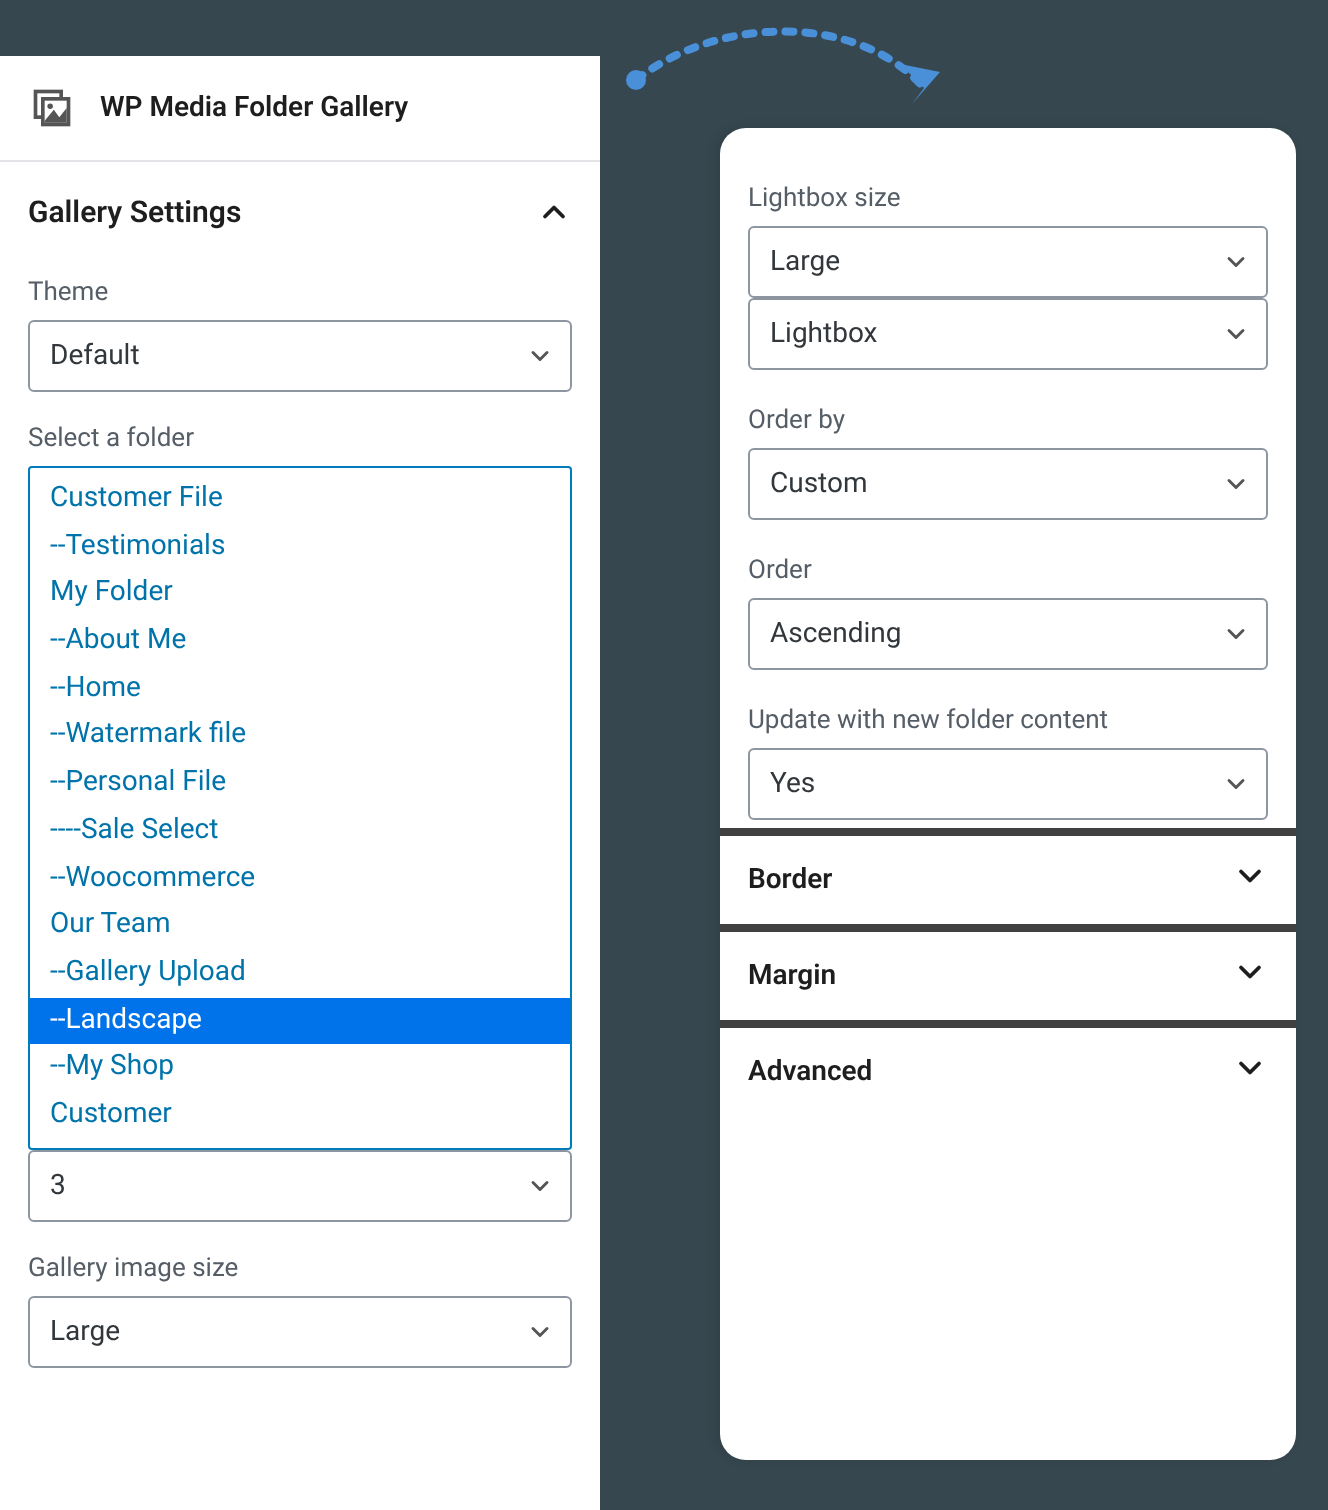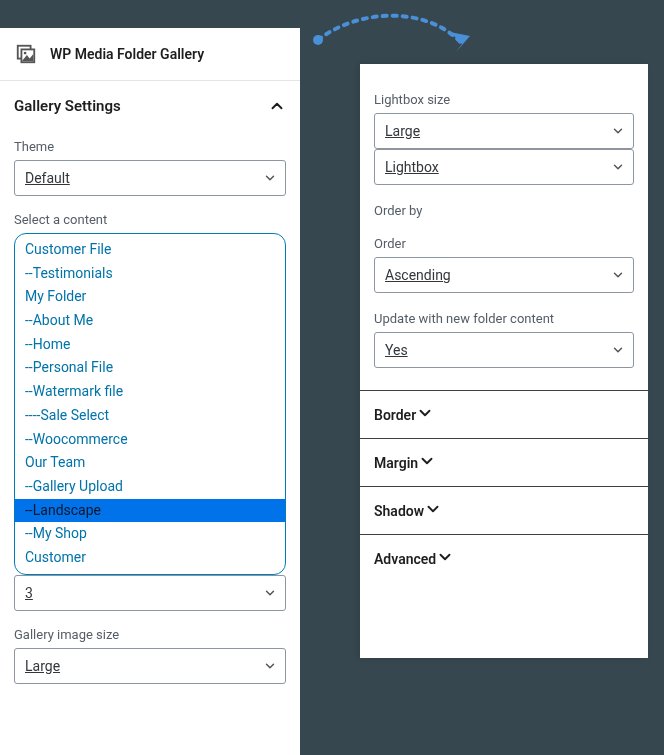--- a/index.html
+++ b/index.html
@@ -65,71 +65,72 @@
     height: 36px;
     border: 1px solid #8d96a0;
     border-radius: 3px;
     background: #fff;
     display: flex;
     align-items: center;
     padding: 0 30px 0 10px;
     font-size: 14px;
     color: #32373c;
     cursor: pointer;
-    text-decoration: underline;
   }
   .select .sel-chev {
     position: absolute;
     right: 8px; top: 50%;
     transform: translateY(-50%);
     width: 14px; height: 14px;
   }
   .folder-listbox {
     width: 100%;
     border: 1px solid #007cba;
-    border-radius: 12px;
+    border-radius: 2px;
     background: #fff;
     margin-top: 0;
     padding: 4px 0;
   }
   .folder-item {
     padding: 1px 10px;
     font-size: 14px;
     color: #0073aa;
     cursor: pointer;
     line-height: 1.55;
   }
   .folder-item.selected {
     background: #0073ea;
-    color: #0f172a;
+    color: #ffffff;
   }
   .right-panel {
     position: absolute;
     right: 16px;
     top: 64px;
     width: 288px;
-    height: 594px;
+    height: 666px;
     background: #fff;
     box-shadow: -2px 0 6px rgba(0,0,0,0.1);
+    border-radius: 13px;
   }
   .rp-body {
     padding: 10px 14px 0;
   }
   .rp-label {
     font-size: 13px;
     color: #555d66;
     margin-top: 18px;
     margin-bottom: 6px;
   }
   .acc-row {
     display: flex;
     align-items: center;
+    justify-content: space-between;
     height: 48px;
     padding: 0 14px;
-    border-top: 1px solid #404040;
+    border-top: 4px solid #404040;
     cursor: pointer;
   }
   .acc-title {
     font-size: 14px;
     font-weight: 600;
     color: #1e1e1e;
   }
   .arrow {
     position: absolute;
     left: 310px;
@@ -176,29 +177,29 @@
     <div class="field-label">Theme</div>
     <div class="select">
       <span>Default</span>
       <span class="sel-chev">
         <svg viewBox="0 0 24 24" width="14" height="14">
             <path d="M6 9 L12 15 L18 9" stroke="#555" stroke-width="2.5" fill="none" stroke-linecap="round" stroke-linejoin="round"></path>
           </svg>
       </span>
     </div>
 
-    <div class="field-label">Select a content</div>
+    <div class="field-label">Select a folder</div>
     <div class="folder-listbox" id="folder-list">
         <div class="folder-item">Customer File</div>
         <div class="folder-item">--Testimonials</div>
         <div class="folder-item">My Folder</div>
         <div class="folder-item">--About Me</div>
         <div class="folder-item">--Home</div>
+        <div class="folder-item">--Watermark file</div>
         <div class="folder-item">--Personal File</div>
-        <div class="folder-item">--Watermark file</div>
         <div class="folder-item">----Sale Select</div>
         <div class="folder-item">--Woocommerce</div>
         <div class="folder-item">Our Team</div>
         <div class="folder-item">--Gallery Upload</div>
         <div class="folder-item selected">--Landscape</div>
         <div class="folder-item">--My Shop</div>
         <div class="folder-item">Customer</div>
       </div>
 
     <div class="select">
@@ -235,31 +236,37 @@
     </div>
 
     <div class="select">
       <span>Lightbox</span>
       <span class="sel-chev"><svg viewBox="0 0 24 24" width="14" height="14">
             <path d="M6 9 L12 15 L18 9" stroke="#555" stroke-width="2.5" fill="none" stroke-linecap="round" stroke-linejoin="round"></path>
           </svg></span>
     </div>
 
     <div class="rp-label">Order by</div>
+    <div class="select">
+      <span>Custom</span>
+      <span class="sel-chev"><svg viewBox="0 0 24 24" width="14" height="14">
+            <path d="M6 9 L12 15 L18 9" stroke="#555" stroke-width="2.5" fill="none" stroke-linecap="round" stroke-linejoin="round"></path>
+          </svg></span>
+    </div>
 
     <div class="rp-label">Order</div>
     <div class="select">
       <span>Ascending</span>
       <span class="sel-chev"><svg viewBox="0 0 24 24" width="14" height="14">
             <path d="M6 9 L12 15 L18 9" stroke="#555" stroke-width="2.5" fill="none" stroke-linecap="round" stroke-linejoin="round"></path>
           </svg></span>
     </div>
 
     <div class="rp-label">Update with new folder content</div>
-    <div class="select" style="margin-bottom:22px;">
+    <div class="select" style="margin-bottom:4px;">
       <span>Yes</span>
       <span class="sel-chev"><svg viewBox="0 0 24 24" width="14" height="14">
             <path d="M6 9 L12 15 L18 9" stroke="#555" stroke-width="2.5" fill="none" stroke-linecap="round" stroke-linejoin="round"></path>
           </svg></span>
     </div>
 
   </div>
 
   <div class="acc-row">
     <span class="acc-title">Border</span>
@@ -267,25 +274,19 @@
           <path d="M6 9 L12 15 L18 9" stroke="#1e1e1e" stroke-width="2.5" fill="none" stroke-linecap="round" stroke-linejoin="round"></path>
         </svg></span>
   </div>
   <div class="acc-row">
     <span class="acc-title">Margin</span>
     <span><svg viewBox="0 0 24 24" width="18" height="18">
           <path d="M6 9 L12 15 L18 9" stroke="#1e1e1e" stroke-width="2.5" fill="none" stroke-linecap="round" stroke-linejoin="round"></path>
         </svg></span>
   </div>
   <div class="acc-row">
-    <span class="acc-title">Shadow</span>
-    <span><svg viewBox="0 0 24 24" width="18" height="18">
-          <path d="M6 9 L12 15 L18 9" stroke="#1e1e1e" stroke-width="2.5" fill="none" stroke-linecap="round" stroke-linejoin="round"></path>
-        </svg></span>
-  </div>
-  <div class="acc-row">
     <span class="acc-title">Advanced</span>
     <span><svg viewBox="0 0 24 24" width="18" height="18">
           <path d="M6 9 L12 15 L18 9" stroke="#1e1e1e" stroke-width="2.5" fill="none" stroke-linecap="round" stroke-linejoin="round"></path>
         </svg></span>
   </div>
 
 </div>
 
 </body></html>

